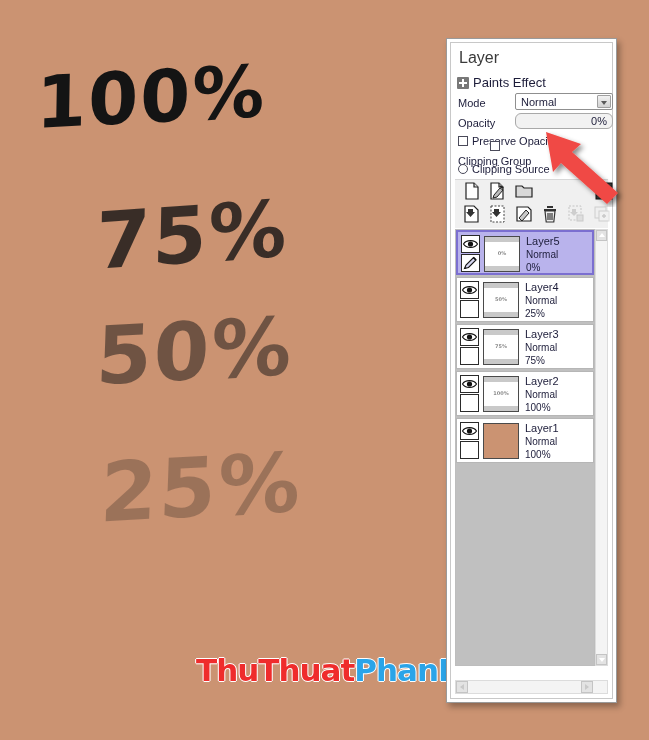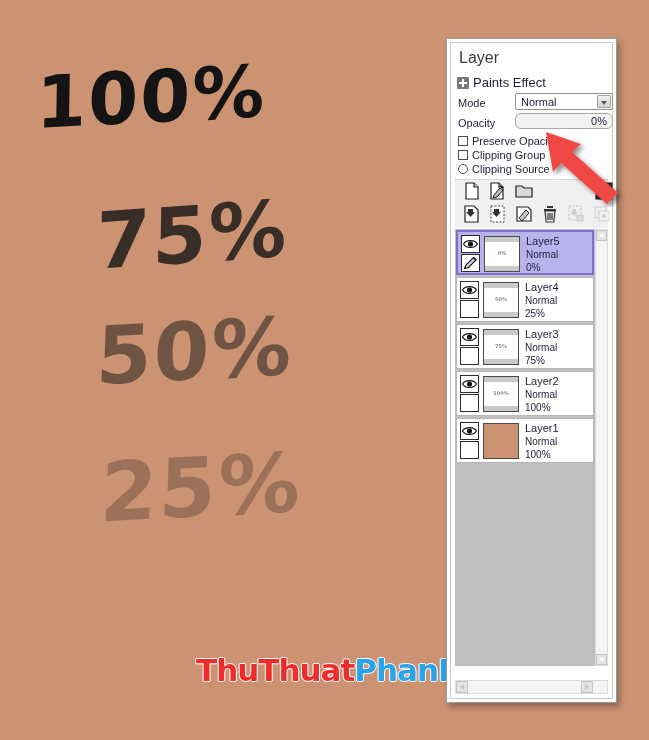--- a/index.html
+++ b/index.html
@@ -96,21 +96,21 @@
   #opacity-field{
     position:absolute;left:64px;top:70px;width:98px;height:16px;
     background:#f2f2f2;border:1px solid #a9a9a9;border-radius:6px;
     box-sizing:border-box;
   }
   #opacity-value{position:absolute;right:5px;top:1px;font-size:11px;color:#1d1d3a;}
 
   
   .chk-row{position:absolute;left:7px;display:flex;align-items:center;gap:4px;font-size:11px;}
   #chk-preserve{top:92px;}
-  #chk-clipping{top:106px;}
+  #chk-clipping{top:98px;flex-direction:column;}
   #chk-selection{top:120px;}
   .chk-box{width:10px;height:10px;border:1px solid #4a4a5a;background:#fff;box-sizing:border-box;}
   .chk-radio{width:10px;height:10px;border:1px solid #4a4a5a;background:#fff;border-radius:50%;box-sizing:border-box;}
 
   
   #layer-toolbar{
     position:absolute;left:4px;top:136px;right:4px;height:48px;
     background:#f0f0f0;border-top:1px solid #d8d8d8;
   }
   .tb-row{position:absolute;left:5px;right:4px;height:22px;}

